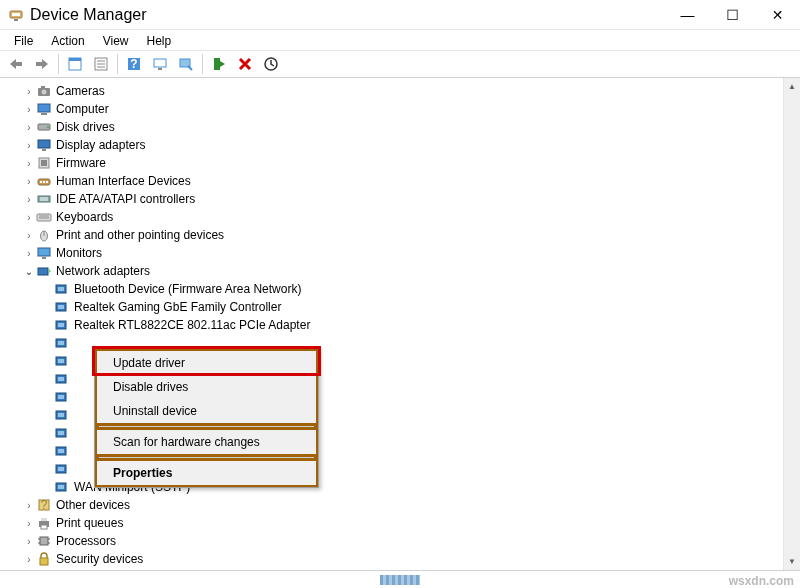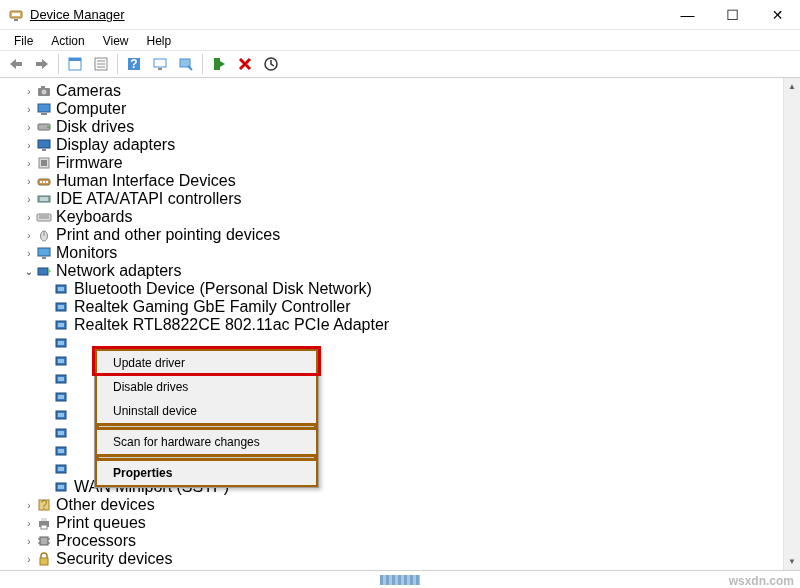--- a/index.html
+++ b/index.html
@@ -1,35 +1,35 @@
 <!DOCTYPE html>
 <html><head>
 <meta charset="utf-8">
 <style>
 * { margin: 0; padding: 0; box-sizing: border-box; font-family: "Segoe UI", Tahoma, sans-serif; font-size: 12px; }
 body { background: #fff; width: 800px; height: 588px; overflow: hidden; position: relative; }
 .titlebar { display: flex; align-items: center; height: 30px; padding: 0 0 0 8px; border-bottom: 1px solid #e5e5e5; }
 .titlebar .app-icon { width: 16px; height: 16px; margin-right: 6px; }
-.titlebar .title { flex: 1; font-size: 13px; text-decoration: underline; }
+.titlebar .title { flex: 1; font-size: 16px; }
 .win-controls { display: flex; height: 100%; }
 .win-controls div { width: 45px; display: flex; align-items: center; justify-content: center; font-size: 14px; font-family: sans-serif; }
 .menubar { display: flex; height: 20px; align-items: flex-end; padding: 0 6px; gap: 2px; }
 .menubar span { padding: 2px 8px; font-size: 12px; }
 .toolbar { display: flex; height: 28px; align-items: center; padding: 2px 4px; border-top: 1px solid #e5e5e5; border-bottom: 1px solid #d0d0d0; gap: 2px; }
 .tbtn { width: 24px; height: 24px; display: flex; align-items: center; justify-content: center; border: 1px solid transparent; }
 .tsep { width: 1px; height: 20px; background: #d0d0d0; margin: 0 2px; }
 .content { position: relative; height: calc(588px - 30px - 20px - 28px - 18px); overflow: hidden; display: flex; }
 .tree { flex: 1; padding: 4px 0 4px 4px; overflow-y: auto; }
 .scrollbar { width: 17px; background: #f0f0f0; position: relative; border-left: 1px solid #e5e5e5; }
 .scroll-arrow { height: 17px; display: flex; align-items: center; justify-content: center; color: #606060; font-size: 8px; }
 .row { display: flex; align-items: center; height: 18px; white-space: nowrap; }
 .chev { width: 14px; text-align: center; color: #666; font-size: 10px; user-select: none; }
 .chev.open { color: #333; }
 .icn { width: 16px; height: 16px; margin-right: 4px; display: inline-flex; align-items: center; justify-content: center; }
-.lbl { font-size: 16px; }
+.lbl { font-size: 12px; }
 .indent-0 { padding-left: 18px; }
 .indent-1 { padding-left: 36px; }
 .ctx { position: absolute; left: 94px; top: 270px; width: 225px; background: #a16207; border: 1px solid #a0a0a0; box-shadow: 2px 2px 4px rgba(0,0,0,.25); padding: 2px; z-index: 10; }
 .ctx-item { padding: 5px 10px 5px 16px; font-size: 12px; background: #f0f0f0; }
 .ctx-item.bold { font-weight: 700; }
 .ctx-sep { height: 1px; background: #d0d0d0; margin: 3px 2px; }
 .highlight { position: absolute; border: 3px solid #d40000; left: 92px; top: 268px; width: 229px; height: 30px; z-index: 20; pointer-events: none; }
 .watermark { position: absolute; right: 6px; bottom: 0; font-size: 12px; color: #bbb; font-weight: bold; }
 .statusbar { height: 18px; border-top: 1px solid #d0d0d0; display:flex; align-items:center; justify-content:center; gap:40px; }
 .status-chunk { width:40px; height:10px; background: repeating-linear-gradient(90deg,#7aa6cc 0 3px,#a7c9e6 3px 6px); }
@@ -244,21 +244,21 @@
         <span class="lbl">Network adapters</span>
       </div>
       <div class="row indent-1">
         <span class="chev"></span>
         <span class="icn">
           <svg width="16" height="16" viewBox="0 0 16 16">
             <rect x="2" y="4" width="10" height="8" fill="#3a7abd" stroke="#1a4a7a"></rect>
             <rect x="4" y="6" width="6" height="4" fill="#8fc4e8"></rect>
           </svg>
         </span>
-        <span class="lbl">Bluetooth Device (Personal Disk Network)</span>
+        <span class="lbl">Bluetooth Device (Firmware Area Network)</span>
       </div>
       <div class="row indent-1">
         <span class="chev"></span>
         <span class="icn">
           <svg width="16" height="16" viewBox="0 0 16 16">
             <rect x="2" y="4" width="10" height="8" fill="#3a7abd" stroke="#1a4a7a"></rect>
             <rect x="4" y="6" width="6" height="4" fill="#8fc4e8"></rect>
           </svg>
         </span>
         <span class="lbl">Realtek Gaming GbE Family Controller</span>

